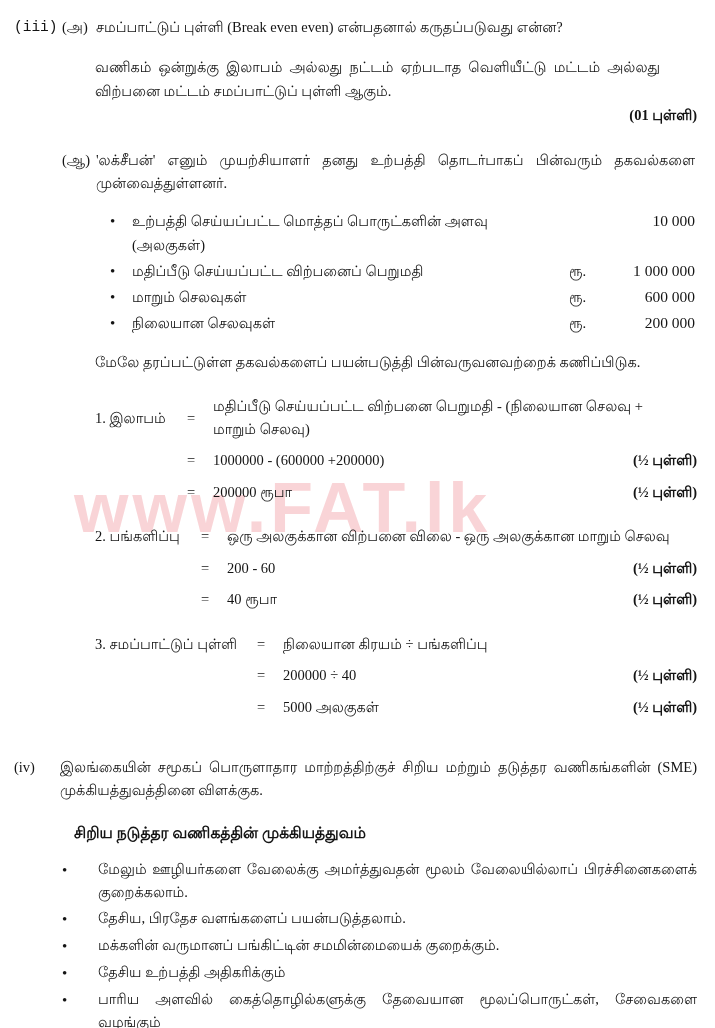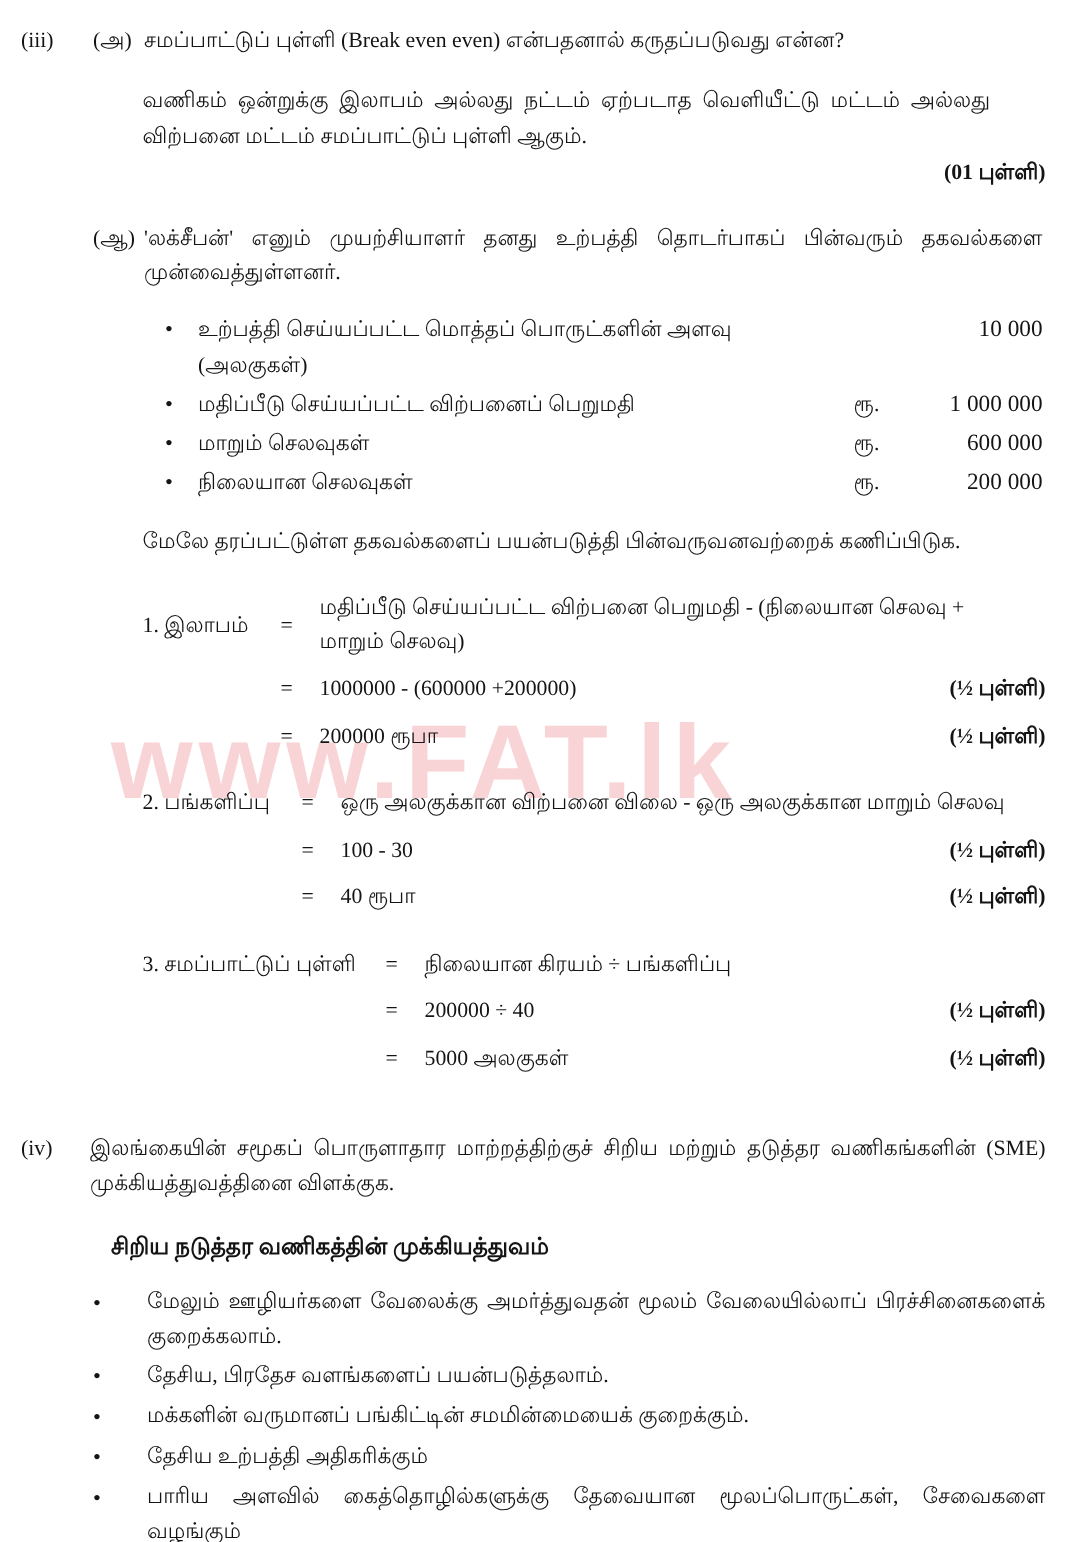--- a/index.html
+++ b/index.html
@@ -25,21 +25,21 @@
     font-weight: bold;
     font-size: 70px;
     letter-spacing: 4px;
     color: rgba(242, 160, 167, 0.45);
     white-space: nowrap;
     user-select: none;
   }
 
   
   .q-row { display: flex; margin-top: 4px; line-height: 1.55; }
-  .lbl-iii { width: 48px; flex: none; }
+  .lbl-iii { width: 48px; flex: none; font-family: Liberation Mono, monospace; }
   .lbl-a, .lbl-b { width: 34px; flex: none; }
   .q-text { flex: 1; }
 
   .answer {
     margin: 18px 10px 0 81px;
     width: 565px;
     text-align: justify;
     line-height: 1.6;
   }
 
@@ -170,21 +170,21 @@
   <div class="calc calc-2">
     <div class="crow">
       <span class="clhs">2. பங்களிப்பு</span>
       <span class="ceq">=</span>
       <span class="ctext">ஒரு அலகுக்கான விற்பனை விலை - ஒரு அலகுக்கான மாறும் செலவு</span>
       <span class="cmarks"></span>
     </div>
     <div class="crow">
       <span class="clhs"></span>
       <span class="ceq">=</span>
-      <span class="ctext">100 - 30</span>
+      <span class="ctext">200 - 60</span>
       <span class="cmarks">(½ புள்ளி)</span>
     </div>
     <div class="crow">
       <span class="clhs"></span>
       <span class="ceq">=</span>
       <span class="ctext">40 ரூபா</span>
       <span class="cmarks">(½ புள்ளி)</span>
     </div>
   </div>
 

